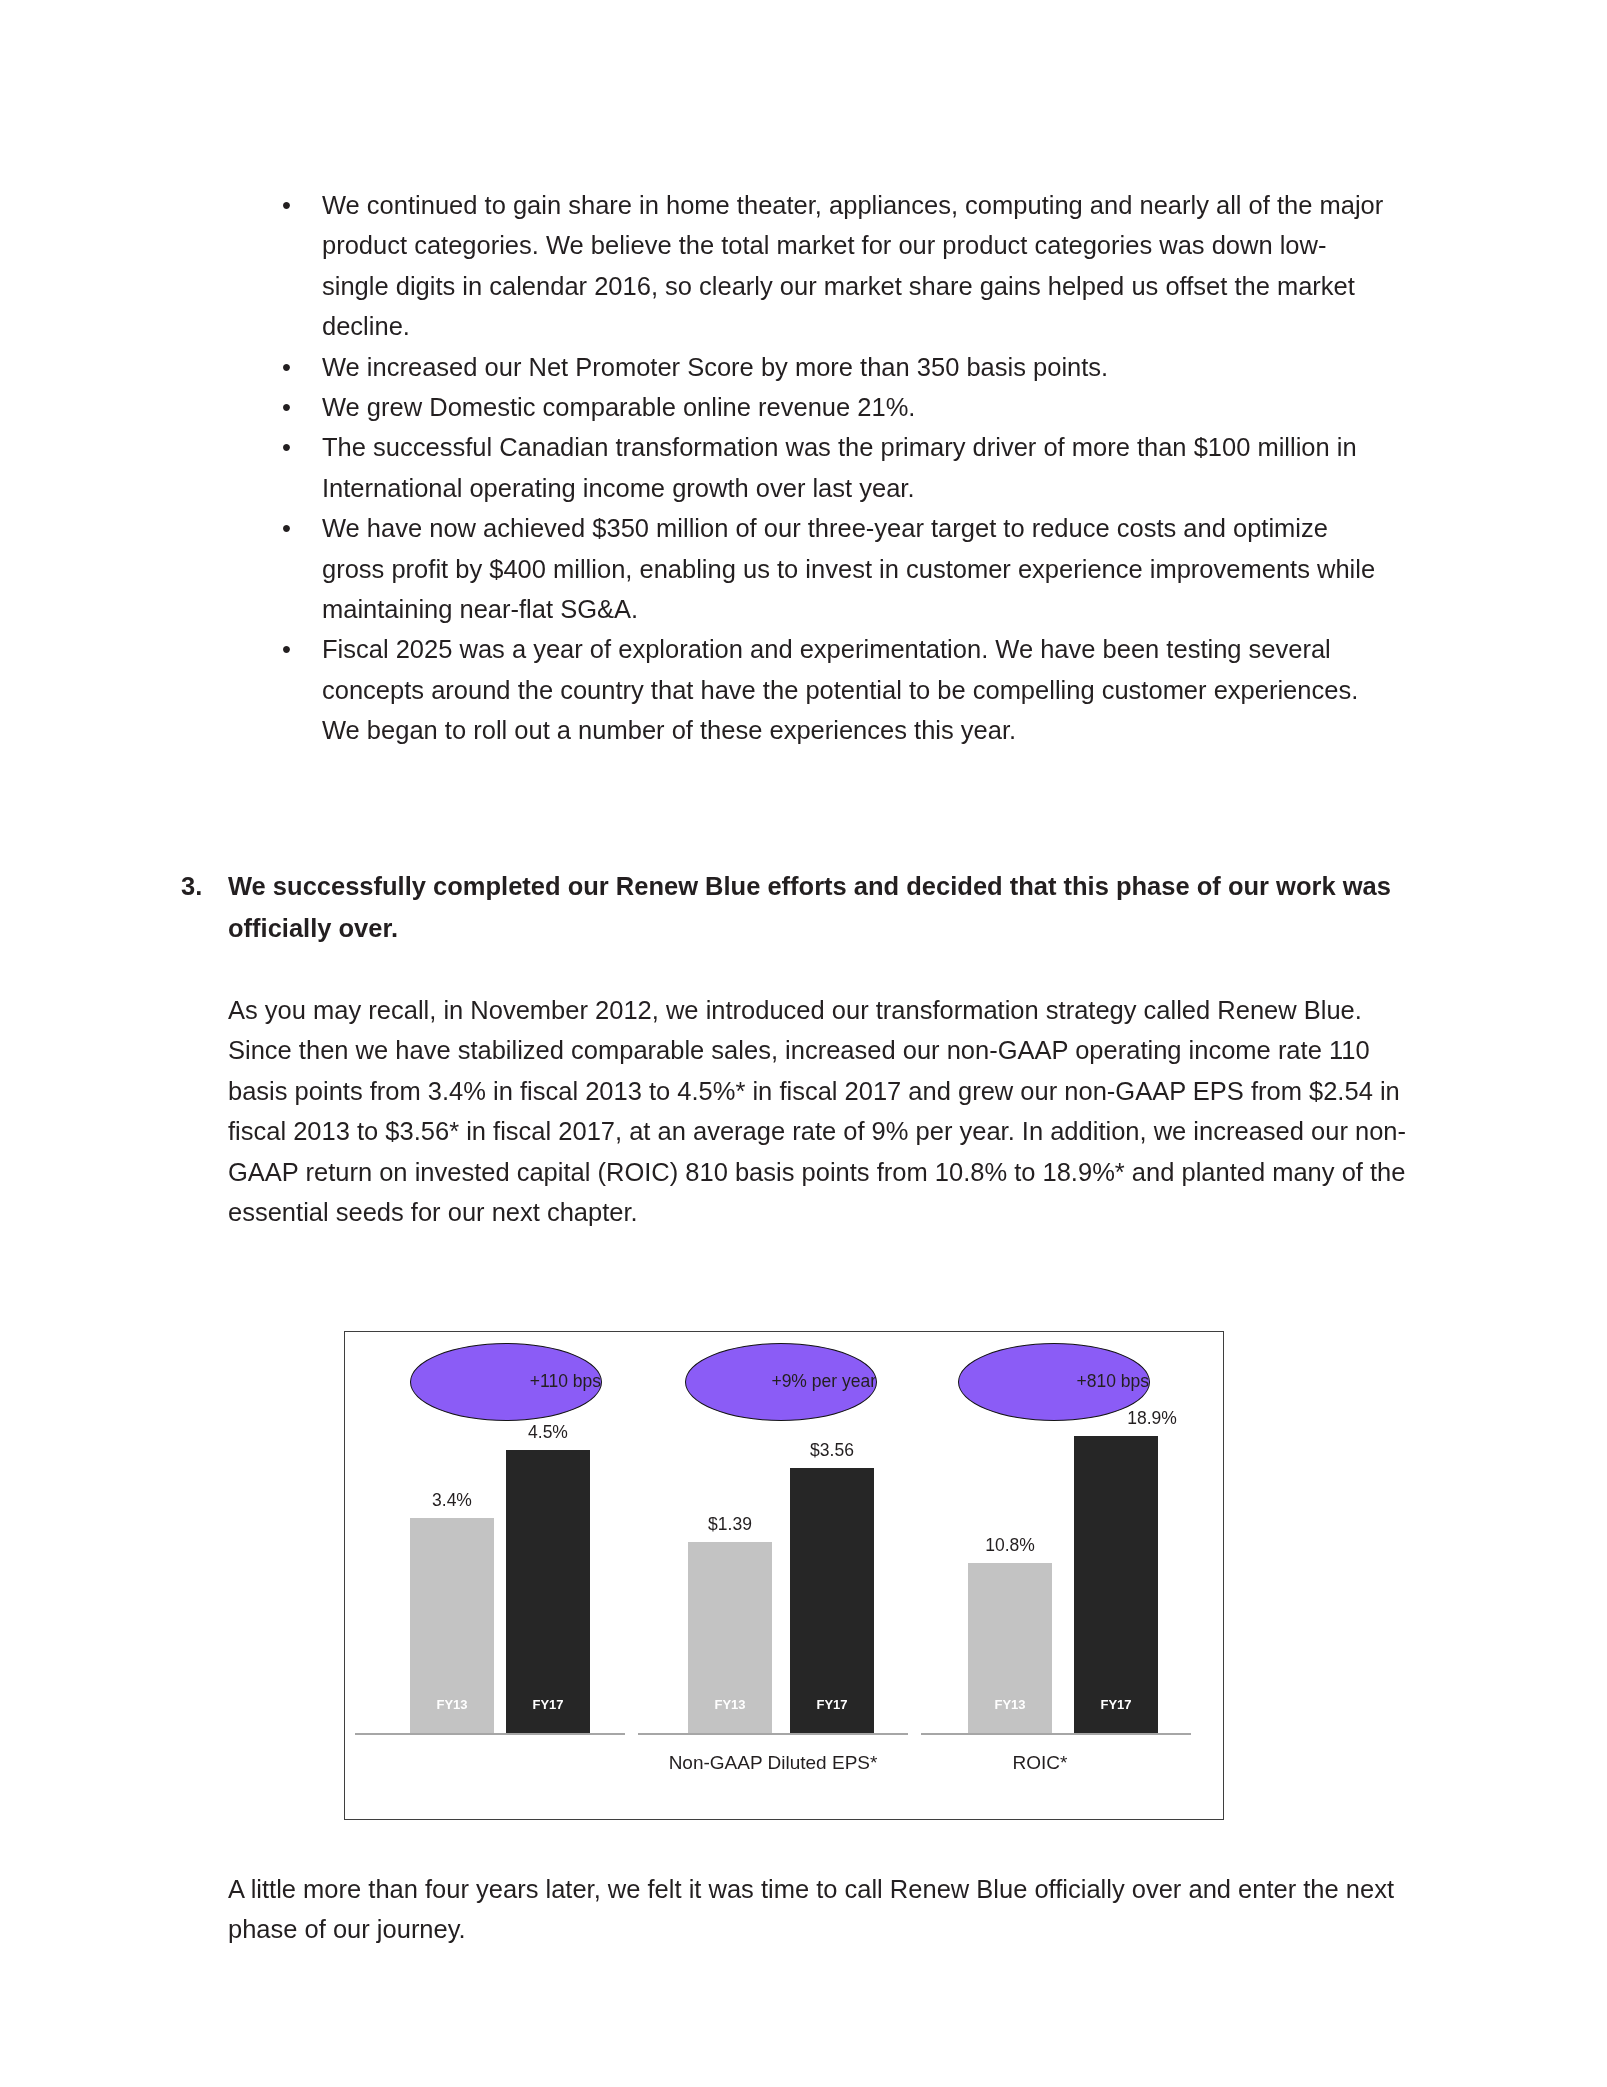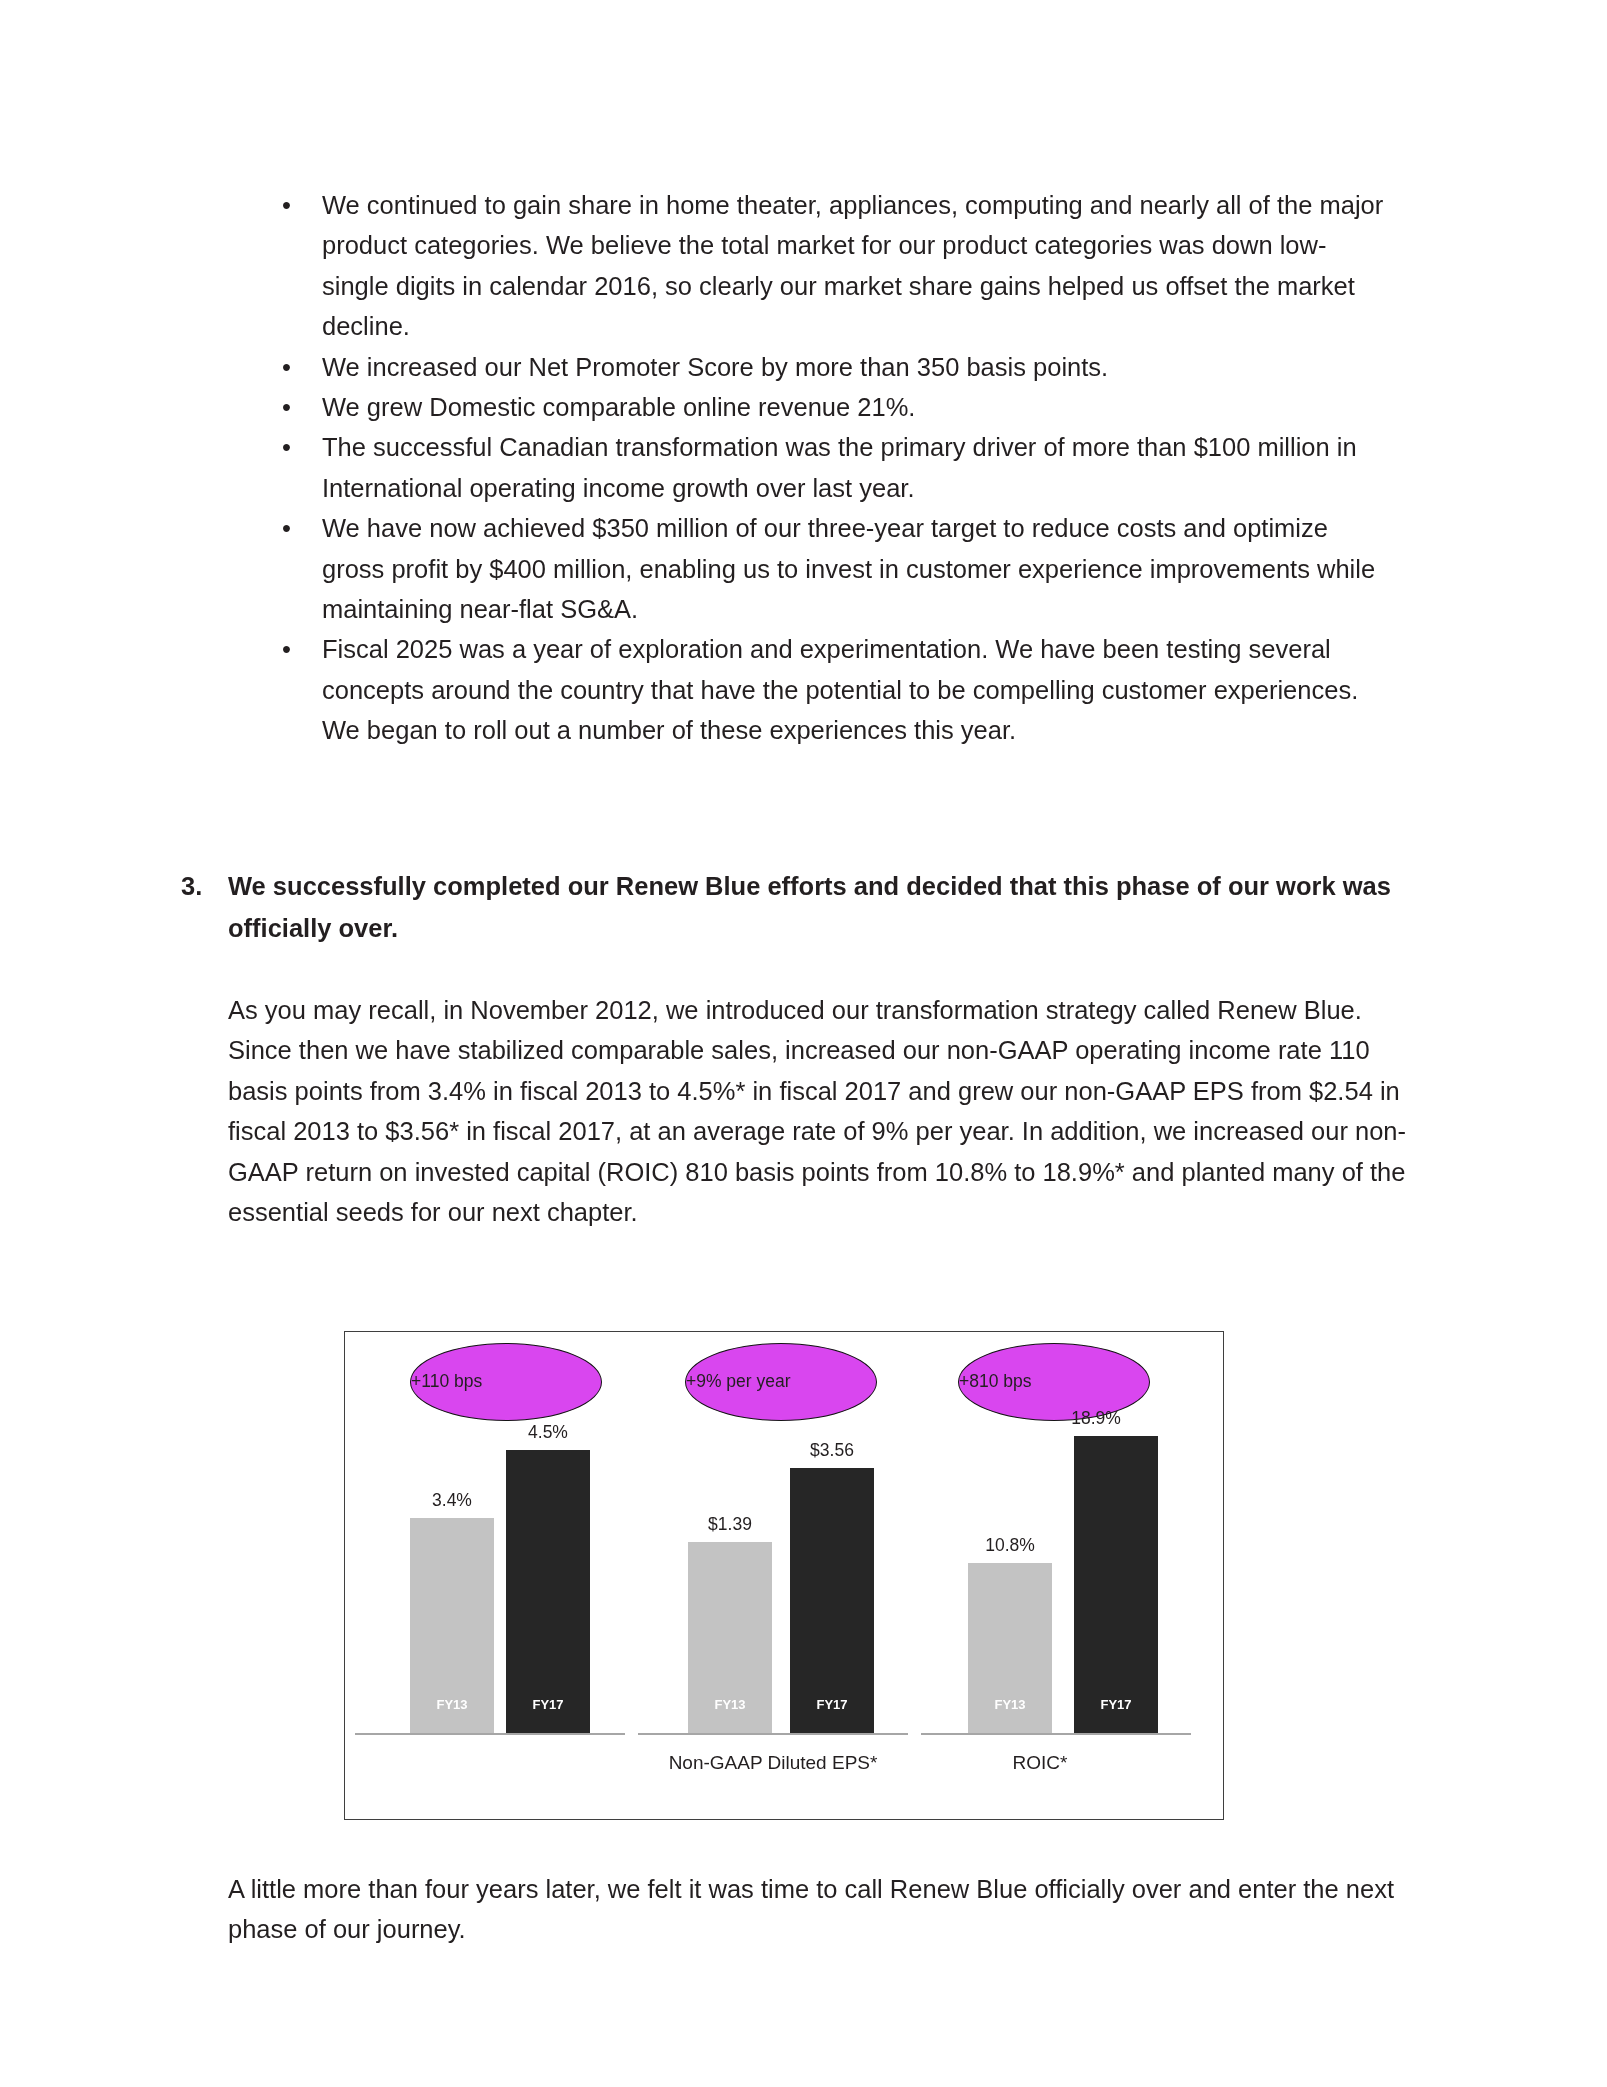--- a/index.html
+++ b/index.html
@@ -100,24 +100,24 @@
   }
   .chart-inner {
     position: absolute;
     inset: 0;
   }
 
   .callout {
     position: absolute;
     border: 1.9px solid #141414;
     border-radius: 50%;
-    background: #d946ef;
+    background: #8b5cf6;
     display: flex;
     align-items: center;
-    justify-content: flex-start;
+    justify-content: flex-end;
     box-sizing: border-box;
   }
   .callout span {
     font-size: 17.5px;
     line-height: 1;
     color: #231f20;
     white-space: nowrap;
   }
 
   .axis-line {
@@ -224,21 +224,21 @@
         <div class="bar-year on-current" style="left: 445px; width: 84px; top: 366px;">FY17</div>
         <div class="axis-line" style="left: 293px; top: 401px; width: 270px;"></div>
         <div class="group-caption" style="left: 293px; top: 417px; width: 270px;">Non-GAAP Diluted EPS*</div>
         <div class="callout" style="left: 613px; top: 11px; width: 192px; height: 78px;">
           <span>+810 bps</span>
         </div>
         <div class="bar prior" style="left: 623px; top: 231px; width: 84px; height: 171px; background: rgb(195, 195, 195);"></div>
         <div class="bar-label" style="left: 598px; width: 134px; top: 205px;">10.8%</div>
         <div class="bar-year on-prior" style="left: 623px; width: 84px; top: 366px;">FY13</div>
         <div class="bar current" style="left: 729px; top: 104px; width: 84px; height: 298px; background: rgb(38, 38, 38);"></div>
-        <div class="bar-label" style="left: 684px; width: 134px; top: 78px;">18.9%</div>
+        <div class="bar-label" style="left: 740px; width: 134px; top: 78px;">18.9%</div>
         <div class="bar-year on-current" style="left: 729px; width: 84px; top: 366px;">FY17</div>
         <div class="axis-line" style="left: 576px; top: 401px; width: 270px;"></div>
         <div class="group-caption" style="left: 560px; top: 417px; width: 270px;">ROIC*</div>
       </div>
   </div>
 
   <div class="para body-text" id="para-closing">A little more than four years later, we felt it was time to call Renew Blue officially over and enter the next phase of our journey.</div>
 
 </div>
 

